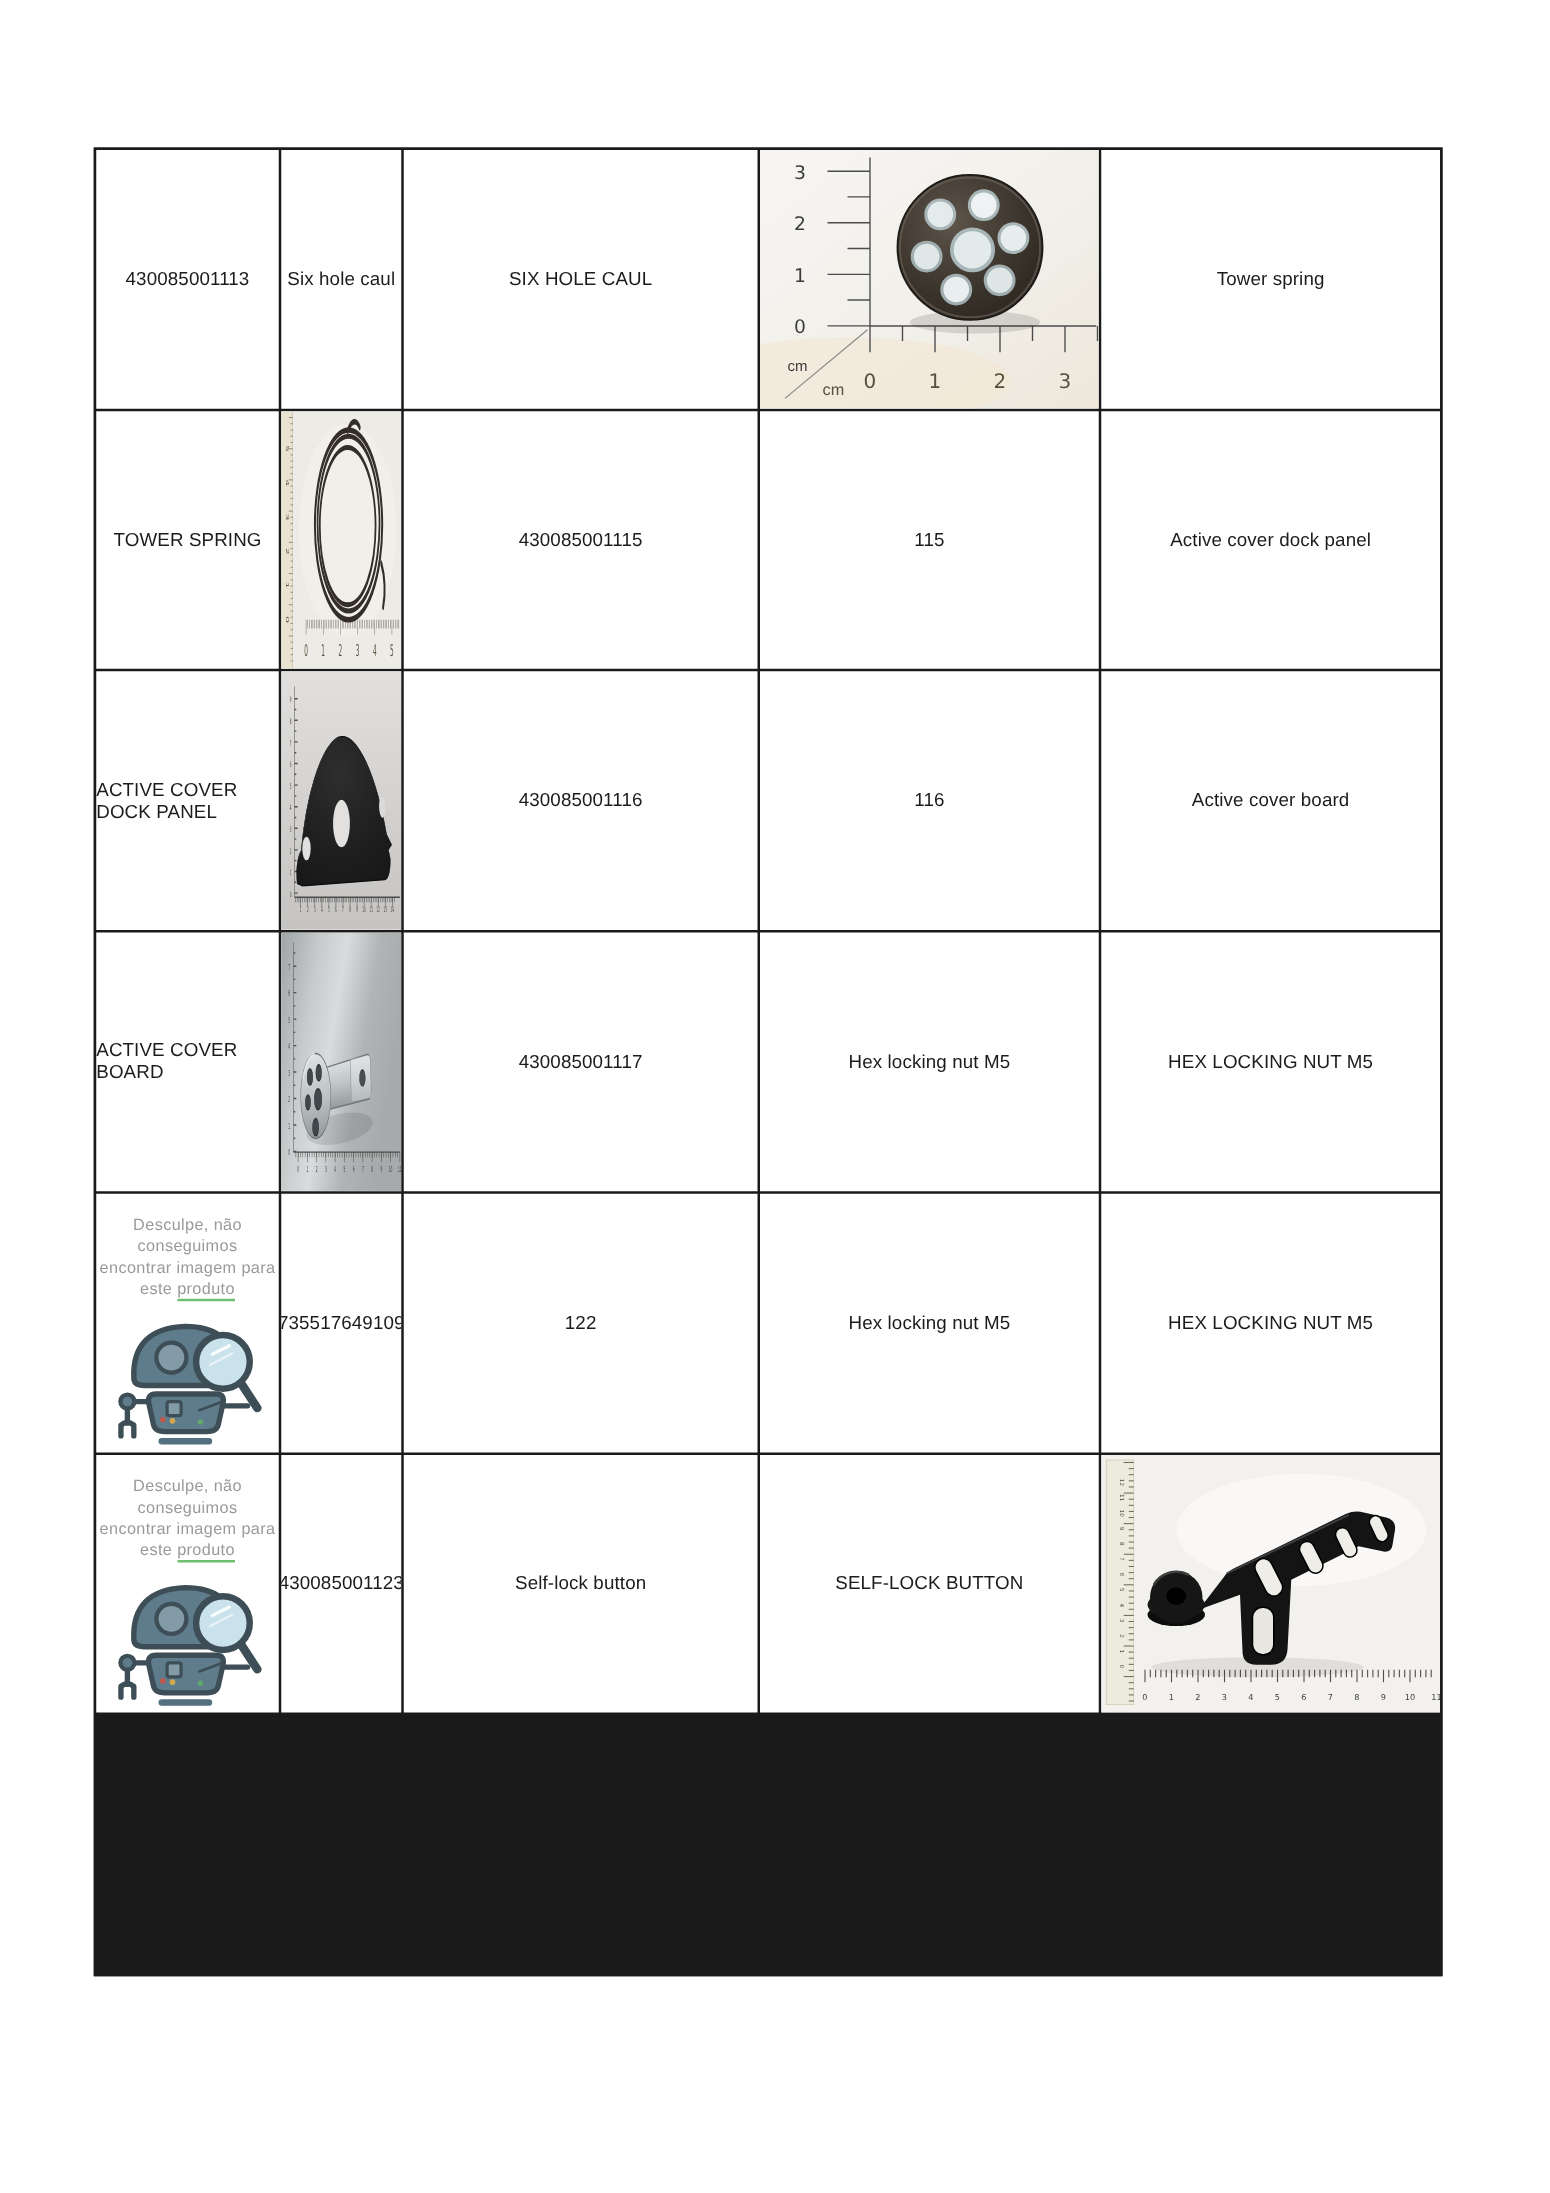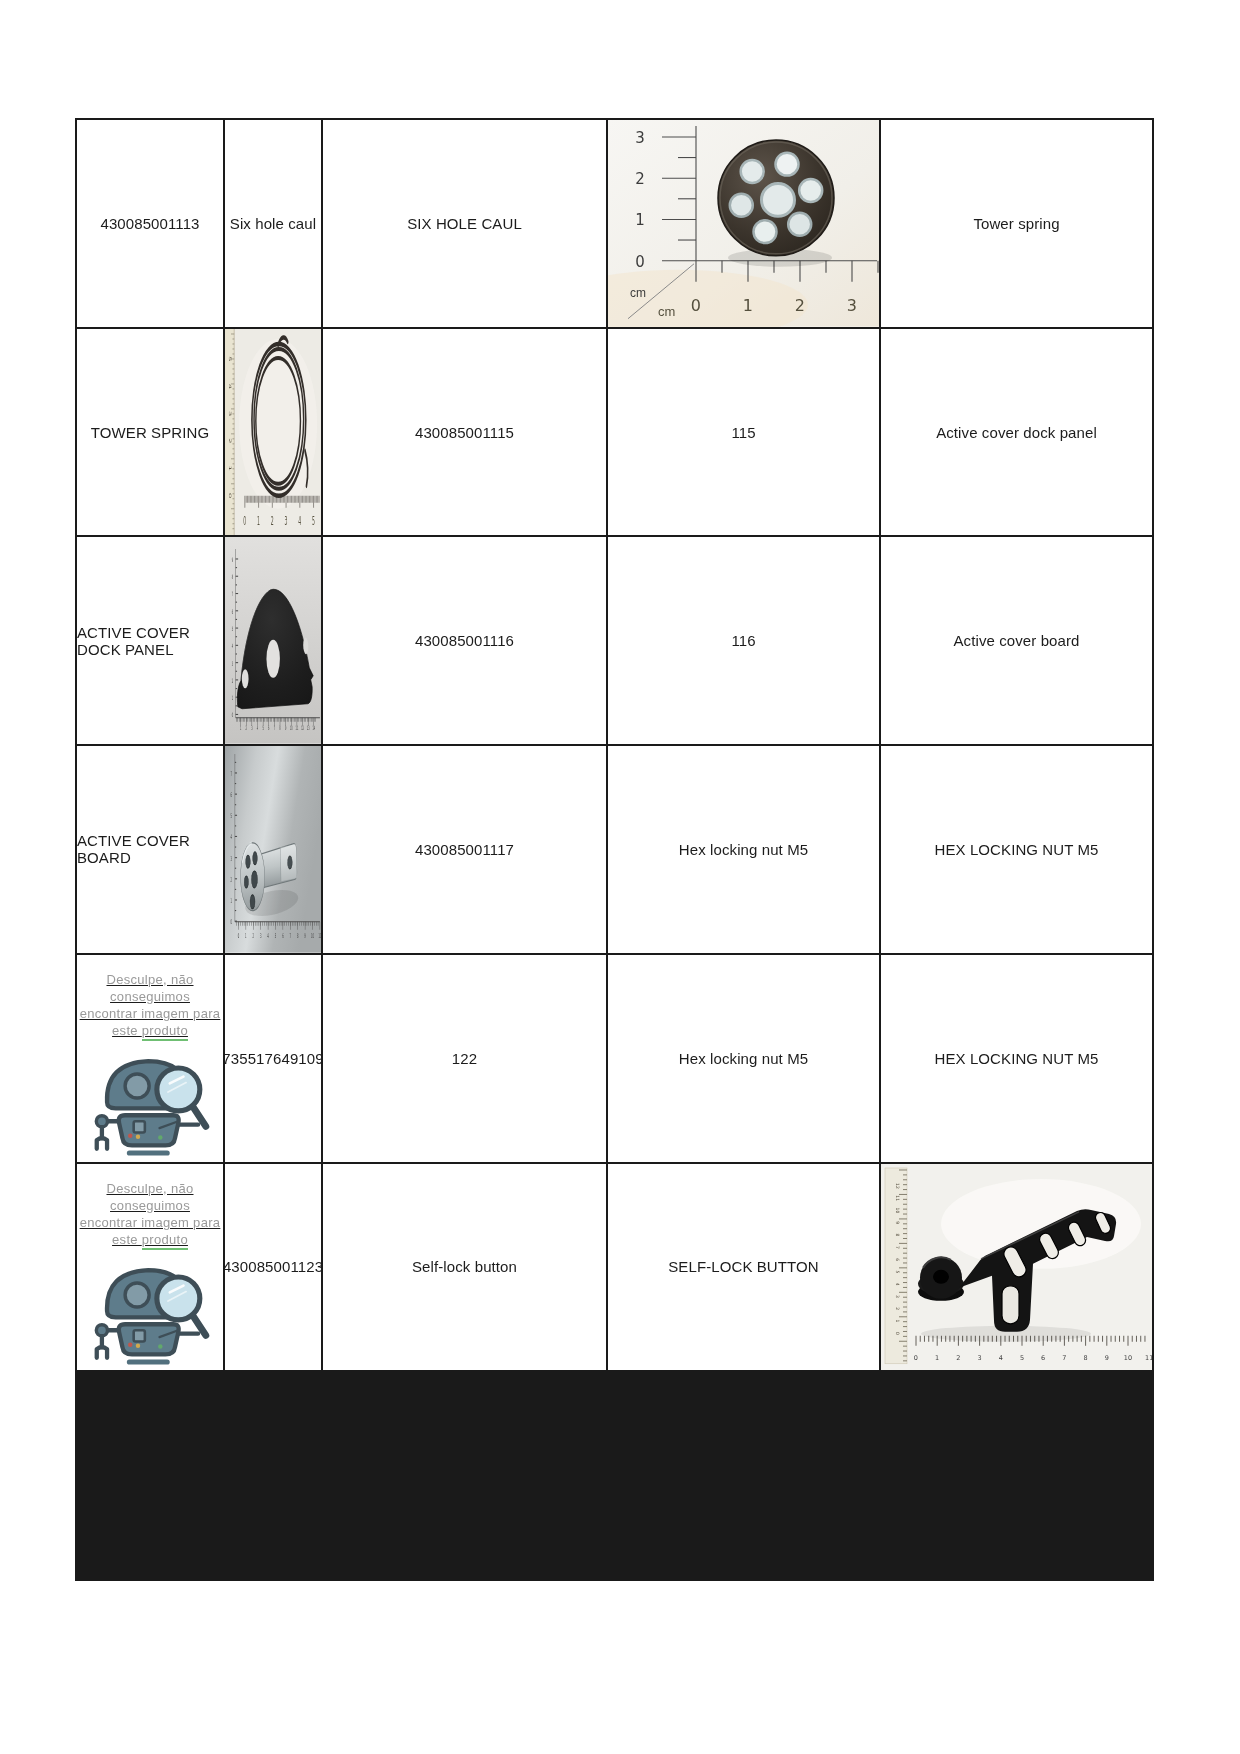--- a/index.html
+++ b/index.html
@@ -12,21 +12,21 @@
     box-sizing:border-box;border:2px solid #1a1a1a;background:#1a1a1a;
     display:grid;grid-template-columns:146px 96px 283px 271px 1fr;
     grid-template-rows:repeat(7,1fr);gap:2px;
   }
   .cell{
     background:#ffffff;display:flex;align-items:center;justify-content:center;
     font-size:15px;letter-spacing:.1px;color:#1c1c1c;overflow:hidden;
   }
   .cell.photo{padding:0;position:relative;}
   .cell.photo svg{display:block;width:100%;height:100%;}
-  .cell.placeholder{flex-direction:column;justify-content:space-between;padding-top:16px;background:#fff;text-decoration:underline;}
+  .cell.placeholder{flex-direction:column;justify-content:space-between;padding-top:16px;background:#fff;}
   .ph-text{font-size:13px;line-height:17px;color:#9a9a9a;letter-spacing:.3px;text-align:center;}
   .ph-underline{border-bottom:2px solid #6fbf73;padding-bottom:1px;}
   .robot{margin-top:4px;}
   
   g[data-labels] text{text-anchor:middle;font-family:"DejaVu Sans",sans-serif;}
   g[data-ticks] line{fill:none;}
   .axis line,.axis path{stroke:#4c4c4c;stroke-width:1.1;}
   .tick-dark line{stroke:#4c4c4c;stroke-width:1.1;}
   .tick-fine line{stroke:#6b6453;stroke-width:.8;}
   .tick-mid line{stroke:#55504a;stroke-width:.9;}

